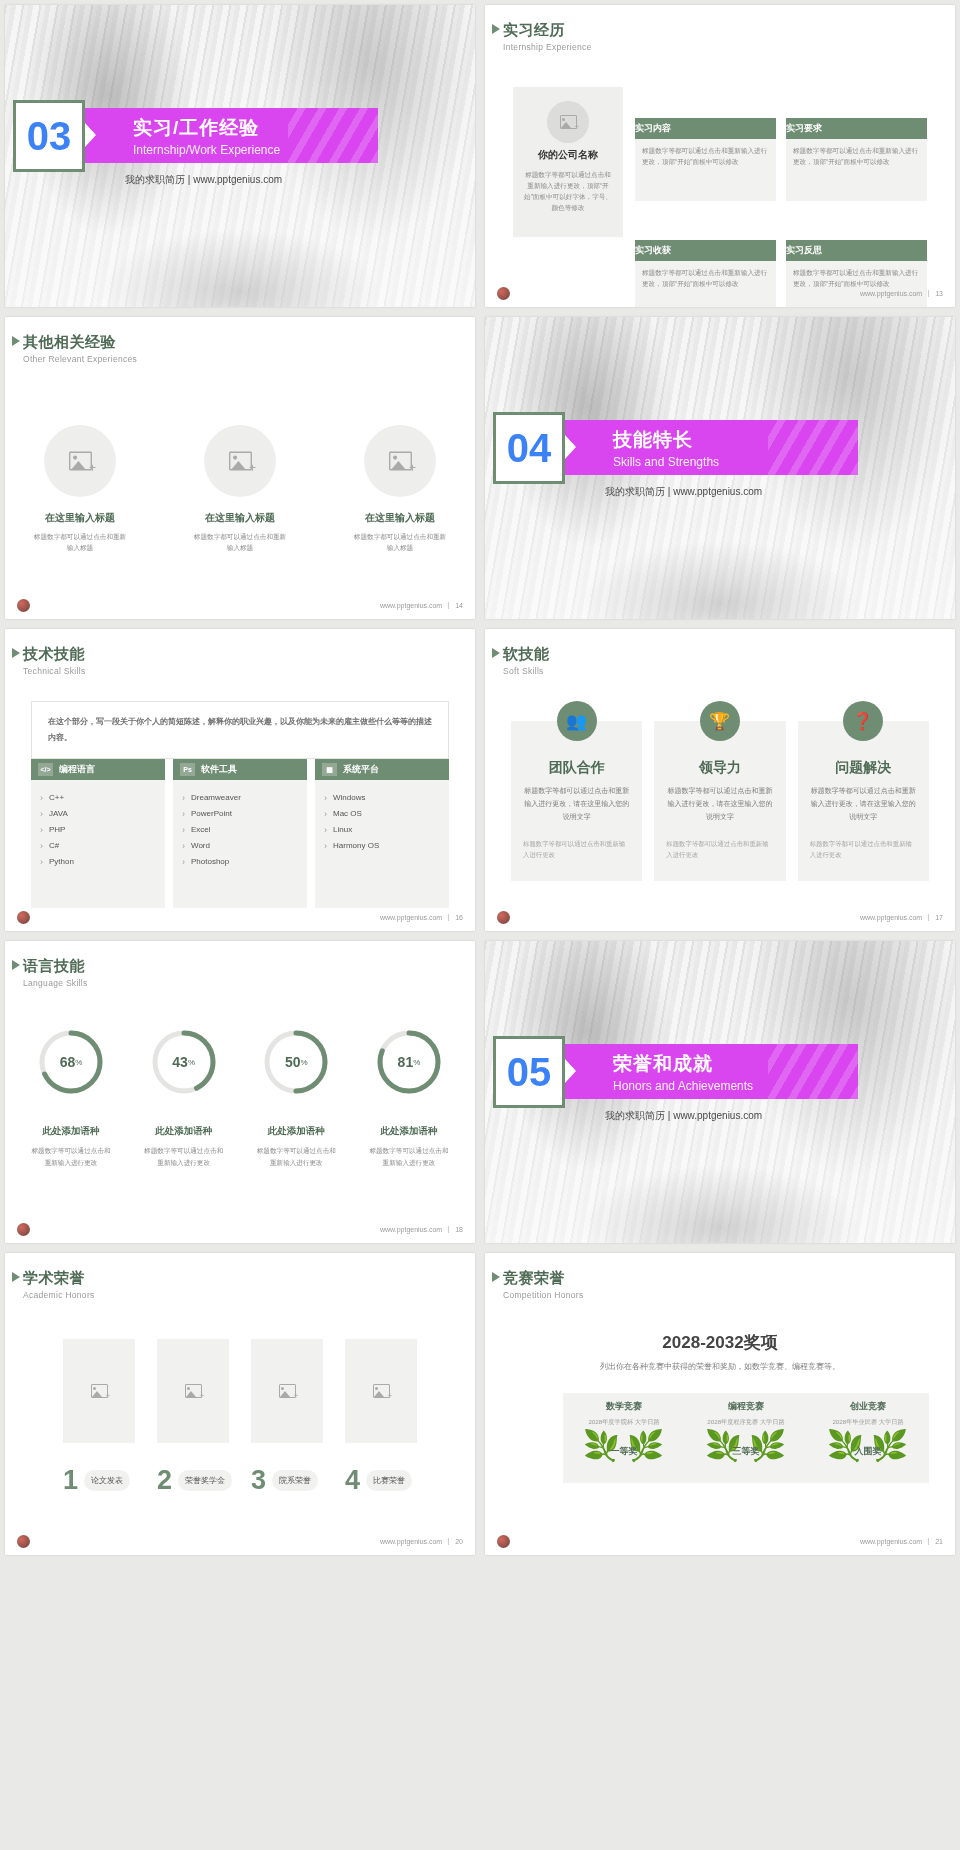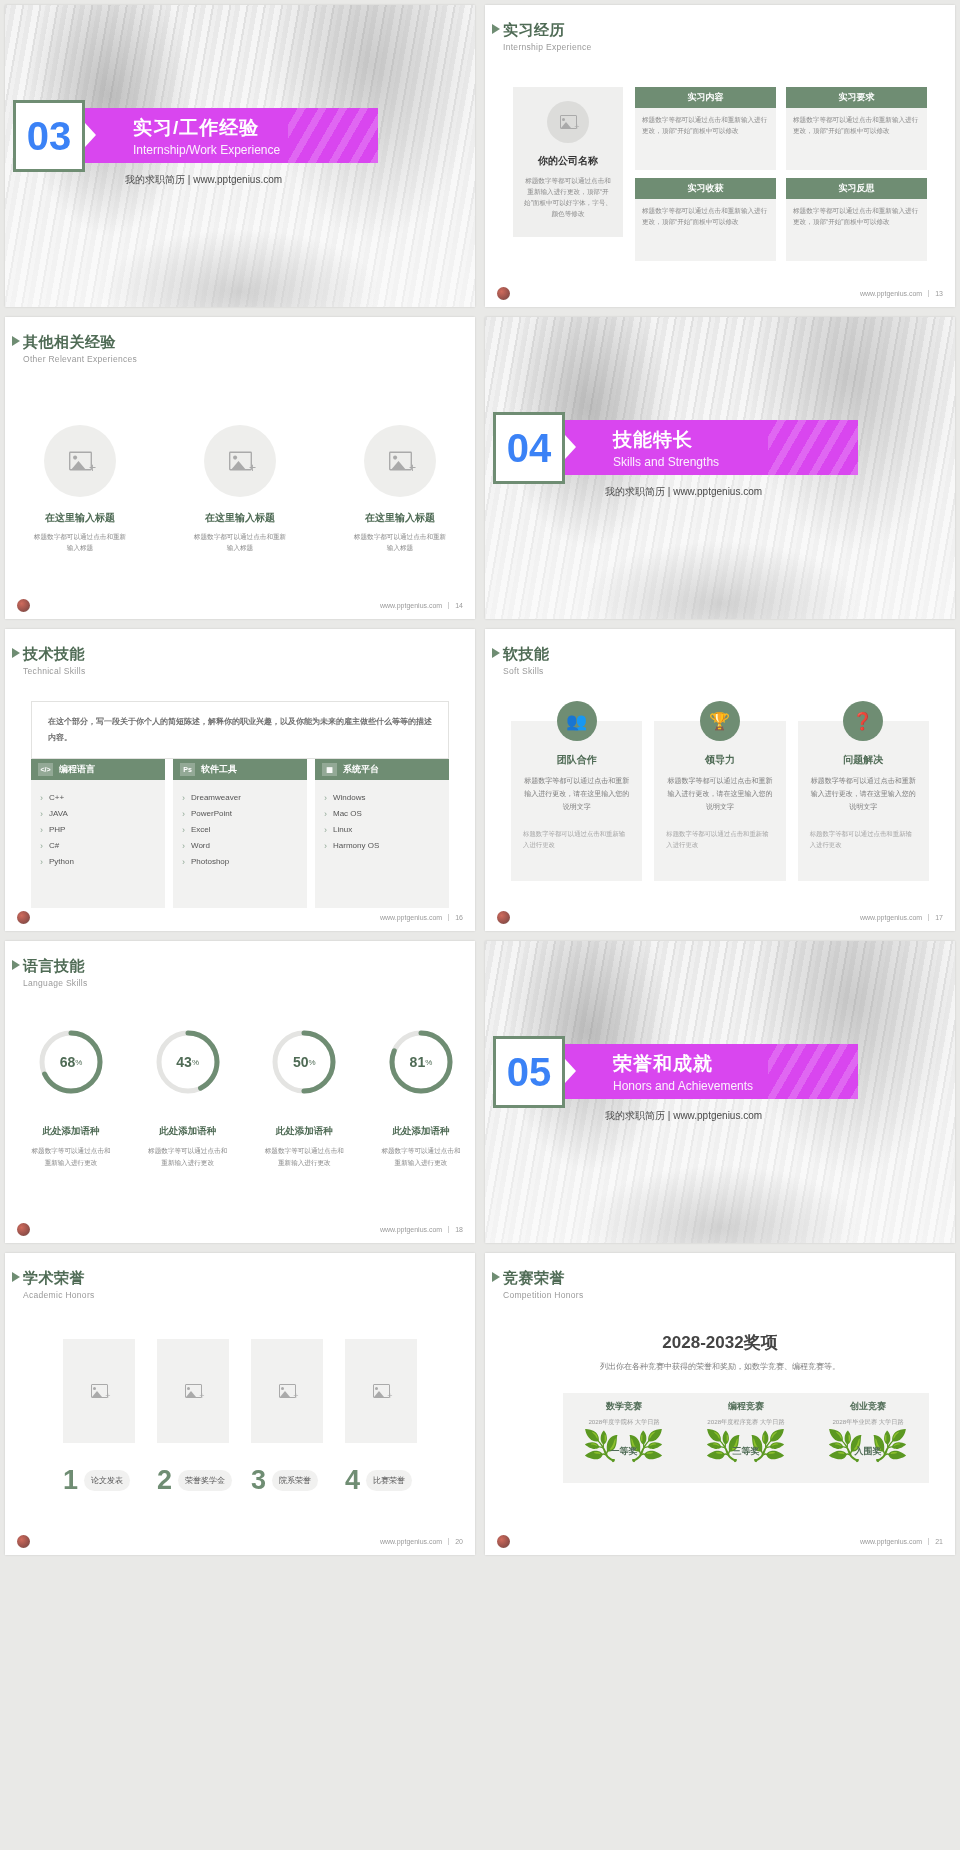--- a/index.html
+++ b/index.html
@@ -149,41 +149,42 @@
     width: 42px; height: 42px; border-radius: 50%;
     background: #dcdcda;
     margin-top: 14px;
     display: flex; align-items: center; justify-content: center;
   }
   .ph-icon { width: 17px; height: 14px; position: relative; }
   .ph-icon .frame { position: absolute; inset: 0; border: 1.4px solid #aaa; border-radius: 1px; }
   .ph-icon .dot { position: absolute; left: 2.5px; top: 2.5px; width: 3px; height: 3px; border-radius: 50%; background: #aaa; }
   .ph-icon .mtn { position: absolute; left: 1.5px; bottom: 1.5px; width: 0; height: 0; border-left: 5px solid transparent; border-right: 5px solid transparent; border-bottom: 6px solid #aaa; }
   .ph-plus { position: absolute; right: -3px; bottom: -3px; font-size: 9px; color: #aaa; line-height: 1; }
-  .intern-left .t { font-size: 10px; font-weight: bold; color: #333; margin-top: 11px; }
+  .intern-left .t { font-size: 10px; font-weight: bold; color: #333; margin-top: 5px; }
   .intern-left .d {
     font-size: 6.6px; color: #8b8b8b; line-height: 1.65;
     margin-top: 8px; padding: 0 11px; text-align: center;
   }
   .intern-grid {
     position: absolute;
     left: 150px; top: 82px;
     width: 292px;
     display: grid;
     grid-template-columns: 1fr 1fr;
     gap: 8px 10px;
   }
   .ic-card { }
   .ic-head {
     background: #6f8d73;
     color: #fff;
     font-size: 9px;
     font-weight: bold;
-    text-align: center;
+    text-align: left;
     padding: 4px 0;
+    margin-top: 31px;
   }
   .ic-body {
     background: #f2f2f1;
     font-size: 6.6px;
     color: #8b8b8b;
     line-height: 1.7;
     padding: 6px 7px;
     height: 62px;
   }
 
@@ -251,26 +252,26 @@
   }
   .soft-card { background: #f2f2f1; padding: 28px 12px 12px; position: relative; height: 160px; }
   .soft-badge {
     position: absolute;
     left: 50%; top: -20px; transform: translateX(-50%);
     width: 40px; height: 40px; border-radius: 50%;
     background: #6f8d73;
     display: flex; align-items: center; justify-content: center;
     color: #fff; font-size: 17px;
   }
-  .soft-t { font-size: 10px; font-weight: bold; color: #4f6b55; text-align: center; margin-top: 4px; }
+  .soft-t { font-size: 14px; font-weight: bold; color: #4f6b55; text-align: center; margin-top: 10px; }
   .soft-d { font-size: 7px; color: #7d7d7d; line-height: 1.85; margin-top: 8px; text-align: center; }
   .soft-d2 { font-size: 6.4px; color: #a5a5a5; line-height: 1.75; margin-top: 14px; }
 
   
-  .lang-row { position: absolute; top: 88px; left: 16px; right: 4px; display: flex; justify-content: space-between; }
+  .lang-row { position: absolute; top: 88px; left: 16px; right: 16px; display: flex; justify-content: space-between; }
   .lang-item { width: 100px; text-align: center; }
   .ring { width: 66px; height: 66px; margin: 0 auto; position: relative; }
   .ring svg { transform: rotate(-90deg); }
   .ring .val {
     position: absolute; inset: 0;
     display: flex; align-items: center; justify-content: center;
     font-size: 14px; font-weight: bold; color: #4f6b55;
   }
   .ring .val sup { font-size: 8px; font-weight: normal; }
   .lang-t { font-size: 9.5px; font-weight: bold; color: #4f6b55; margin-top: 30px; }

